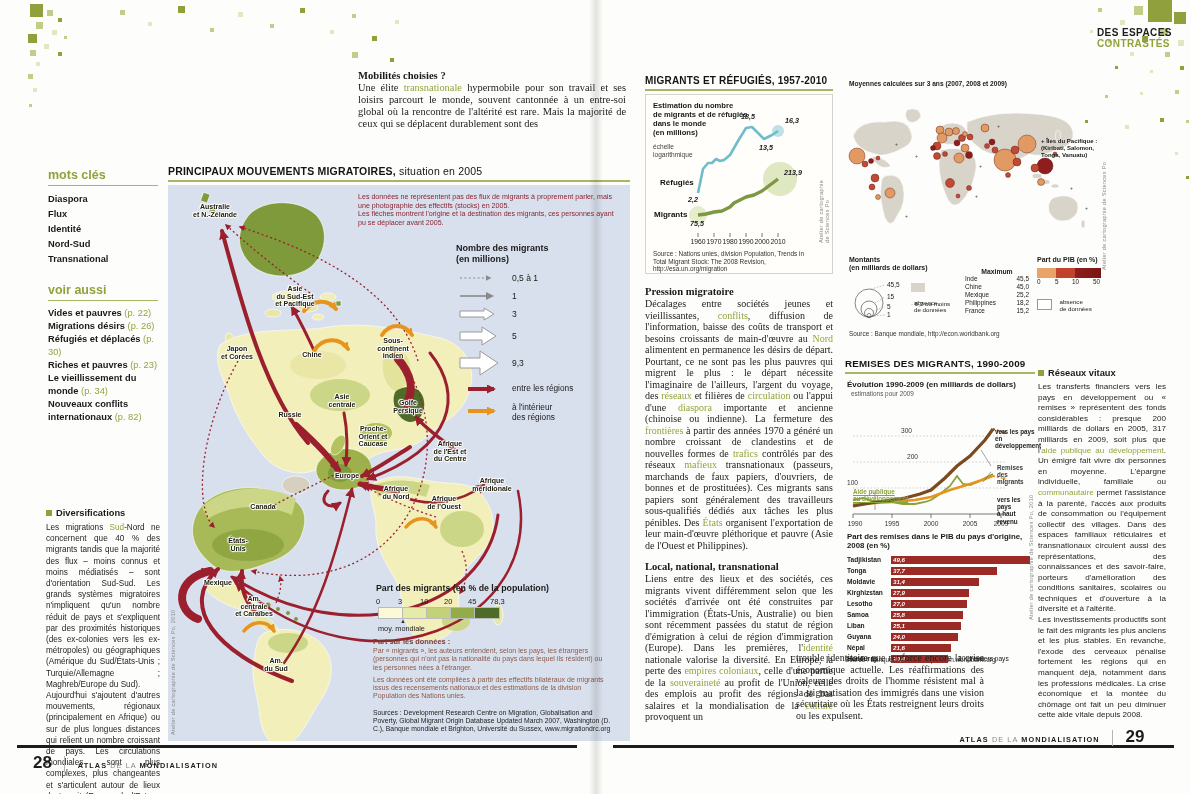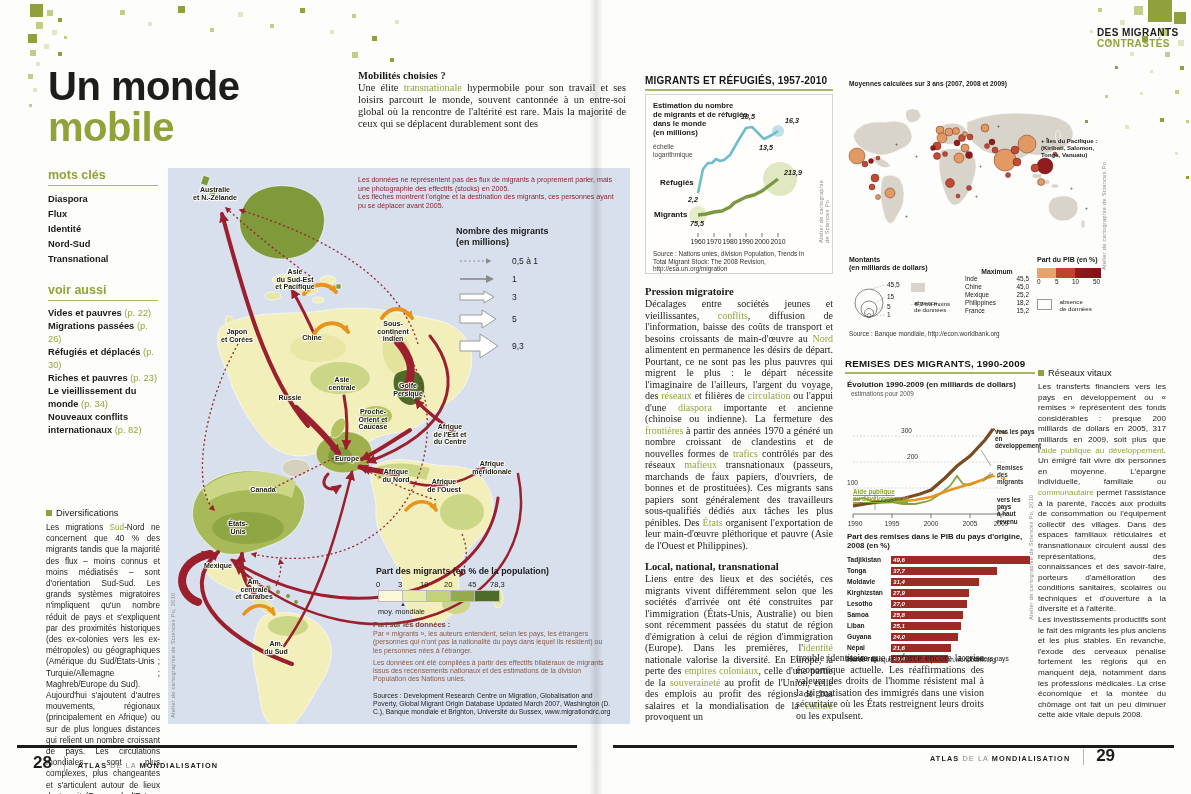--- a/index.html
+++ b/index.html
@@ -12,21 +12,21 @@
           background:linear-gradient(90deg,rgba(0,0,0,0) 0%,rgba(60,60,50,.14) 50%,rgba(0,0,0,0) 100%);}
   
   .big-title{font-weight:bold;font-size:40px;line-height:1.02;letter-spacing:-.5px;color:#1d1d1b;}
   .big-title .t2{color:#93a13b;}
   .serif{font-family:"Liberation Serif",serif;font-size:10px;line-height:11.5px;text-align:justify;color:#1b1b1b;}
   .serif .kw,.kw{color:#94a43c;}
   .shead{font-family:"Liberation Serif",serif;font-weight:bold;font-size:10.6px;margin:0 0 1px 0;text-align:left;}
   .side-h{color:#93a13b;font-weight:bold;font-size:12.5px;border-bottom:1.5px solid #a9b562;padding-bottom:3px;margin-bottom:6px;}
   .side-li{font-weight:bold;font-size:9.3px;line-height:15px;}
   .ref-pg{color:#94a43c;font-weight:normal;}
-  .note-title{font-weight:normal;font-size:9.3px;}
+  .note-title{font-weight:bold;font-size:9.3px;}
   .note-sq{display:inline-block;width:6px;height:6px;background:#8fa03c;margin-right:4px;}
   .note-txt{font-size:8.2px;line-height:11.2px;text-align:justify;color:#242424;white-space:pre-line;}
   .fig-title{font-weight:bold;font-size:10px;letter-spacing:.2px;color:#141414;
              border-bottom:2px solid #a9b562;padding-bottom:3px;}
   .fig-title .lt{font-weight:normal;}
   .prewrap{white-space:pre-line;}
   .map-label{position:absolute;font-size:7px;font-weight:bold;line-height:7.6px;color:#20200f;text-align:center;
              transform:translate(-50%,0);white-space:pre-line;
              text-shadow:-1px 0 1px #fff,1px 0 1px #fff,0 -1px 1px #fff,0 1px 1px #fff,1px 1px 1px #fff,-1px -1px 1px #fff;}
   .vtext{writing-mode:vertical-rl;transform:rotate(180deg);font-size:5.6px;color:#8a8a8a;letter-spacing:.3px;}
@@ -100,57 +100,56 @@
   <div class="px px2" style="left:1186px;top:120px;width:3px;height:3px"></div>
   <div class="px px1" style="left:1160px;top:118px;width:4px;height:4px"></div>
   <div class="px px2" style="left:1105px;top:95px;width:3px;height:3px"></div>
   <div class="px px3" style="left:1125px;top:125px;width:4px;height:4px"></div>
   <div class="px px1" style="left:1085px;top:120px;width:3px;height:3px"></div>
   <div class="px px3" style="left:1175px;top:152px;width:3px;height:3px"></div>
   <div class="px px1" style="left:1186px;top:176px;width:3px;height:3px"></div>
 </div>
 
 <div class="abs" style="left:1097px;top:27px;text-align:left">
-  <div style="font-weight:bold;font-size:10px;letter-spacing:.4px;color:#1c1c1c">DES MIGRANTS</div>
+  <div style="font-weight:bold;font-size:10px;letter-spacing:.4px;color:#1c1c1c">DES ESPACES</div>
   <div style="font-weight:bold;font-size:10px;letter-spacing:.4px;color:#93a13b">CONTRASTÉS</div>
 </div>
 
-<div class="abs big-title" style="left:48px;top:66px">
-  <div>Un monde</div>
-  <div class="t2">mobile</div>
-</div>
 
 <div class="abs" style="left:358px;top:70px;width:268px">
   <div class="shead">Mobilités choisies ?</div>
   <div class="serif" style="font-size:10.4px;line-height:12px"><span>Une élite </span><span class="kw">transnationale</span><span> hypermobile pour son travail et ses loisirs parcourt le monde, souvent cantonnée à un entre-soi global où la rencontre de l'altérité est rare. Mais la majorité de ceux qui se déplacent durablement sont des</span></div>
 </div>
 
 <div class="abs" style="left:48px;top:168px;width:110px">
   <div class="side-h">mots clés</div>
   <div class="side-li">Diaspora</div>
   <div class="side-li">Flux</div>
   <div class="side-li">Identité</div>
   <div class="side-li">Nord-Sud</div>
   <div class="side-li">Transnational</div>
   <div class="side-h" style="margin-top:16px">voir aussi</div>
   <div class="side-li" style="line-height:13px"><span>Vides et pauvres </span><span class="ref-pg">(p. 22)</span></div>
-  <div class="side-li" style="line-height:13px"><span>Migrations passées </span><span class="ref-pg">(p. 26)</span></div>
+  <div class="side-li" style="line-height:13px"><span>Migrations désirs </span><span class="ref-pg">(p. 26)</span></div>
   <div class="side-li" style="line-height:13px"><span>Réfugiés et déplacés </span><span class="ref-pg">(p. 30)</span></div>
   <div class="side-li" style="line-height:13px"><span>Riches et pauvres </span><span class="ref-pg">(p. 23)</span></div>
   <div class="side-li" style="line-height:13px"><span>Le vieillissement du monde </span><span class="ref-pg">(p. 34)</span></div>
   <div class="side-li" style="line-height:13px"><span>Nouveaux conflits internationaux </span><span class="ref-pg">(p. 82)</span></div>
 </div>
 
 <div class="abs" style="left:46px;top:502px;width:114px">
   <div style="margin-bottom:2px"><span class="note-sq"></span><span class="note-title">Diversifications</span></div>
   <div class="note-txt"><span>Les migrations </span><span class="kw">Sud</span><span>-Nord ne concernent que 40 % des migrants tandis que la majorité des flux – moins connus et moins médiatisés – sont d'orientation Sud-Sud. Les grands systèmes migratoires n'impliquent qu'un nombre réduit de pays et s'expliquent par des proximités historiques (des ex-colonies vers les ex-métropoles) ou géographiques (Amérique du Sud/États-Unis ; Turquie/Allemagne ; Maghreb/Europe du Sud).
 Aujourd'hui s'ajoutent d'autres mouvements, régionaux (principalement en Afrique) ou sur de plus longues distances qui relient un nombre croissant de pays. Les circulations mondiales sont plus complexes, plus changeantes et s'articulent autour de lieux de transit (Europe de l'Est ou Maghreb pour les Africains).</span></div>
 </div>
 
 <div class="abs" style="left:168px;top:165px;width:462px">
+  <div class="fig-title" style="font-size:10.5px">
+    <span>PRINCIPAUX MOUVEMENTS MIGRATOIRES,</span><span class="lt"> situation en 2005</span>
+  </div>
   <div style="position:relative;width:462px;height:556px;margin-top:3px;background:#d9e0ed;overflow:hidden">
     <svg width="462" height="556" viewBox="0 0 462 556">
       <defs>
         <marker id="mR" markerUnits="userSpaceOnUse" markerWidth="14" markerHeight="14" refX="8" refY="5" orient="auto">
               <path d="M0,0 L10,5 L0,10 Z" fill="#9b1f2d"></path>
             </marker>
         <marker id="mRs" markerUnits="userSpaceOnUse" markerWidth="8" markerHeight="8" refX="4.5" refY="3" orient="auto">
               <path d="M0,0 L6,3 L0,6 Z" fill="#9b1f2d"></path>
             </marker>
         <marker id="mO" markerUnits="userSpaceOnUse" markerWidth="11" markerHeight="11" refX="6.5" refY="4" orient="auto">
@@ -306,20 +305,29 @@
         <path d="M4,26 H36" stroke="#8a8a8a" stroke-width="1.6" marker-end="url(#mG)" fill="none"></path>
         <polygon points="4,41 28,41 28,38 38,44 28,50 28,47 4,47" fill="#fff" stroke="#9a9a9a" stroke-width="1"></polygon>
         <polygon points="4,62 26,62 26,57 40,66 26,75 26,70 4,70" fill="#fff" stroke="#9a9a9a" stroke-width="1"></polygon>
         <polygon points="4,88 24,88 24,81 42,93 24,105 24,98 4,98" fill="#fff" stroke="#9a9a9a" stroke-width="1"></polygon>
         <text x="56" y="11" font-size="8.5" fill="#1a1a1a">0,5 à 1</text>
         <text x="56" y="29" font-size="8.5" fill="#1a1a1a">1</text>
         <text x="56" y="47" font-size="8.5" fill="#1a1a1a">3</text>
         <text x="56" y="69" font-size="8.5" fill="#1a1a1a">5</text>
         <text x="56" y="96" font-size="8.5" fill="#1a1a1a">9,3</text>
       </svg>
+    </div>
+    <div class="abs" style="left:296px;top:196px">
+      <svg width="150" height="44" viewBox="0 0 150 44">
+        <path d="M4,8 H30" stroke="#9b1f2d" stroke-width="4" marker-end="url(#mR2)" fill="none"></path>
+        <path d="M4,30 H30" stroke="#e8941c" stroke-width="4" marker-end="url(#mO2)" fill="none"></path>
+      </svg>
+      <div class="abs" style="left:48px;top:2px;font-size:8.3px">entre les régions</div>
+      <div class="abs prewrap" style="left:48px;top:22px;font-size:8.3px;line-height:9.5px">à l'intérieur
+des régions</div>
     </div>
 
     
     <div class="abs" style="left:208px;top:398px;width:220px">
       <div style="font-weight:bold;font-size:8.8px">Part des migrants (en % de la population)</div>
       <div style="position:relative;margin-top:4px;height:36px">
         <span class="abs" style="left:0;top:0;font-size:7.5px">0</span>
         <span class="abs" style="left:22px;top:0;font-size:7.5px">3</span>
         <span class="abs" style="left:44px;top:0;font-size:7.5px">10</span>
         <span class="abs" style="left:68px;top:0;font-size:7.5px">20</span>
@@ -673,20 +681,20 @@
 Les investissements productifs sont le fait des migrants les plus anciens et les plus stables. En revanche, l'exode des cerveaux pénalise fortement les régions qui en manquent déjà, notamment dans les professions médicales. La crise économique et la montée du chômage ont fait un peu diminuer cette aide vitale depuis 2008.</span></div>
 </div>
 
 <div class="footer-rule" style="left:17px;top:745px;width:560px"></div>
 <div class="footer-rule" style="left:613px;top:745px;width:561px"></div>
 <div class="abs" style="left:33px;top:753px">
   <span class="pgnum">28</span>
   <span class="fdiv"></span>
   <span class="brand"><b>ATLAS</b> <span class="mid">DE LA</span> <b>MONDIALISATION</b></span>
 </div>
-<div class="abs" style="left:930px;top:746px;width:244px;text-align:left">
+<div class="abs" style="left:930px;top:727px;width:244px;text-align:center">
   <span class="brand"><b>ATLAS</b> <span class="mid">DE LA</span> <b>MONDIALISATION</b></span>
   <span class="fdiv"></span>
   <span class="pgnum">29</span>
 </div>
 
 <div class="gutter"></div>
 </div>
 
 </body></html>

